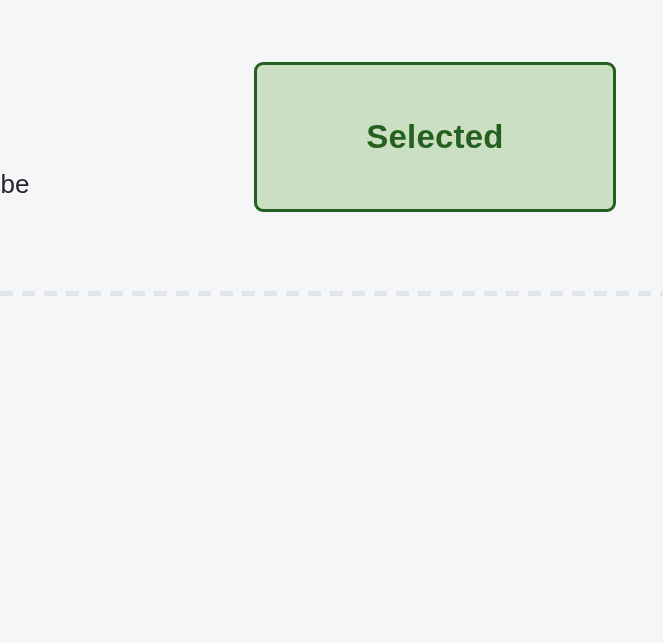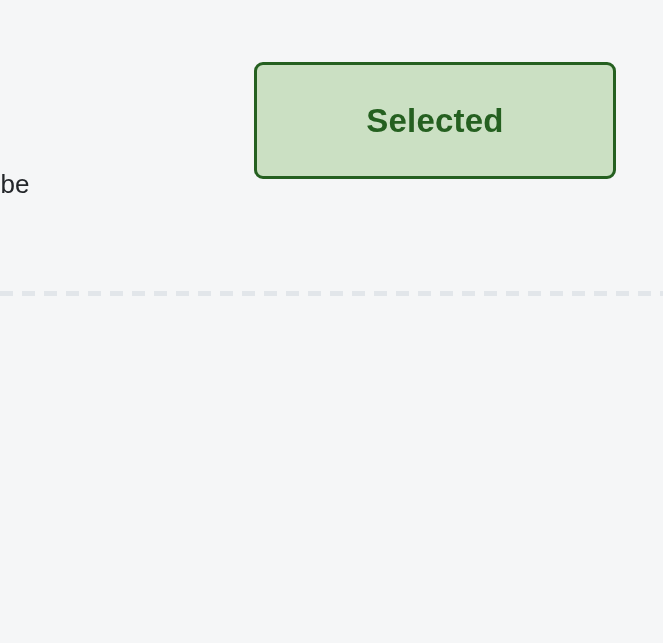--- a/index.html
+++ b/index.html
@@ -62,21 +62,21 @@
     padding: 0;
     font-family: "Liberation Sans", sans-serif;
     -webkit-appearance: none;
     appearance: none;
   }
 
   #btn-selected {
     left: 254px;
     top: 62px;
     width: 362px;
-    height: 117px;
+    height: 150px;
     background: #cbe0c3;
     border: 3px solid #256020;
     border-radius: 9px;
     color: #256020;
     font-size: 33px;
     font-weight: bold;
     letter-spacing: 0.2px;
   }
 
   

